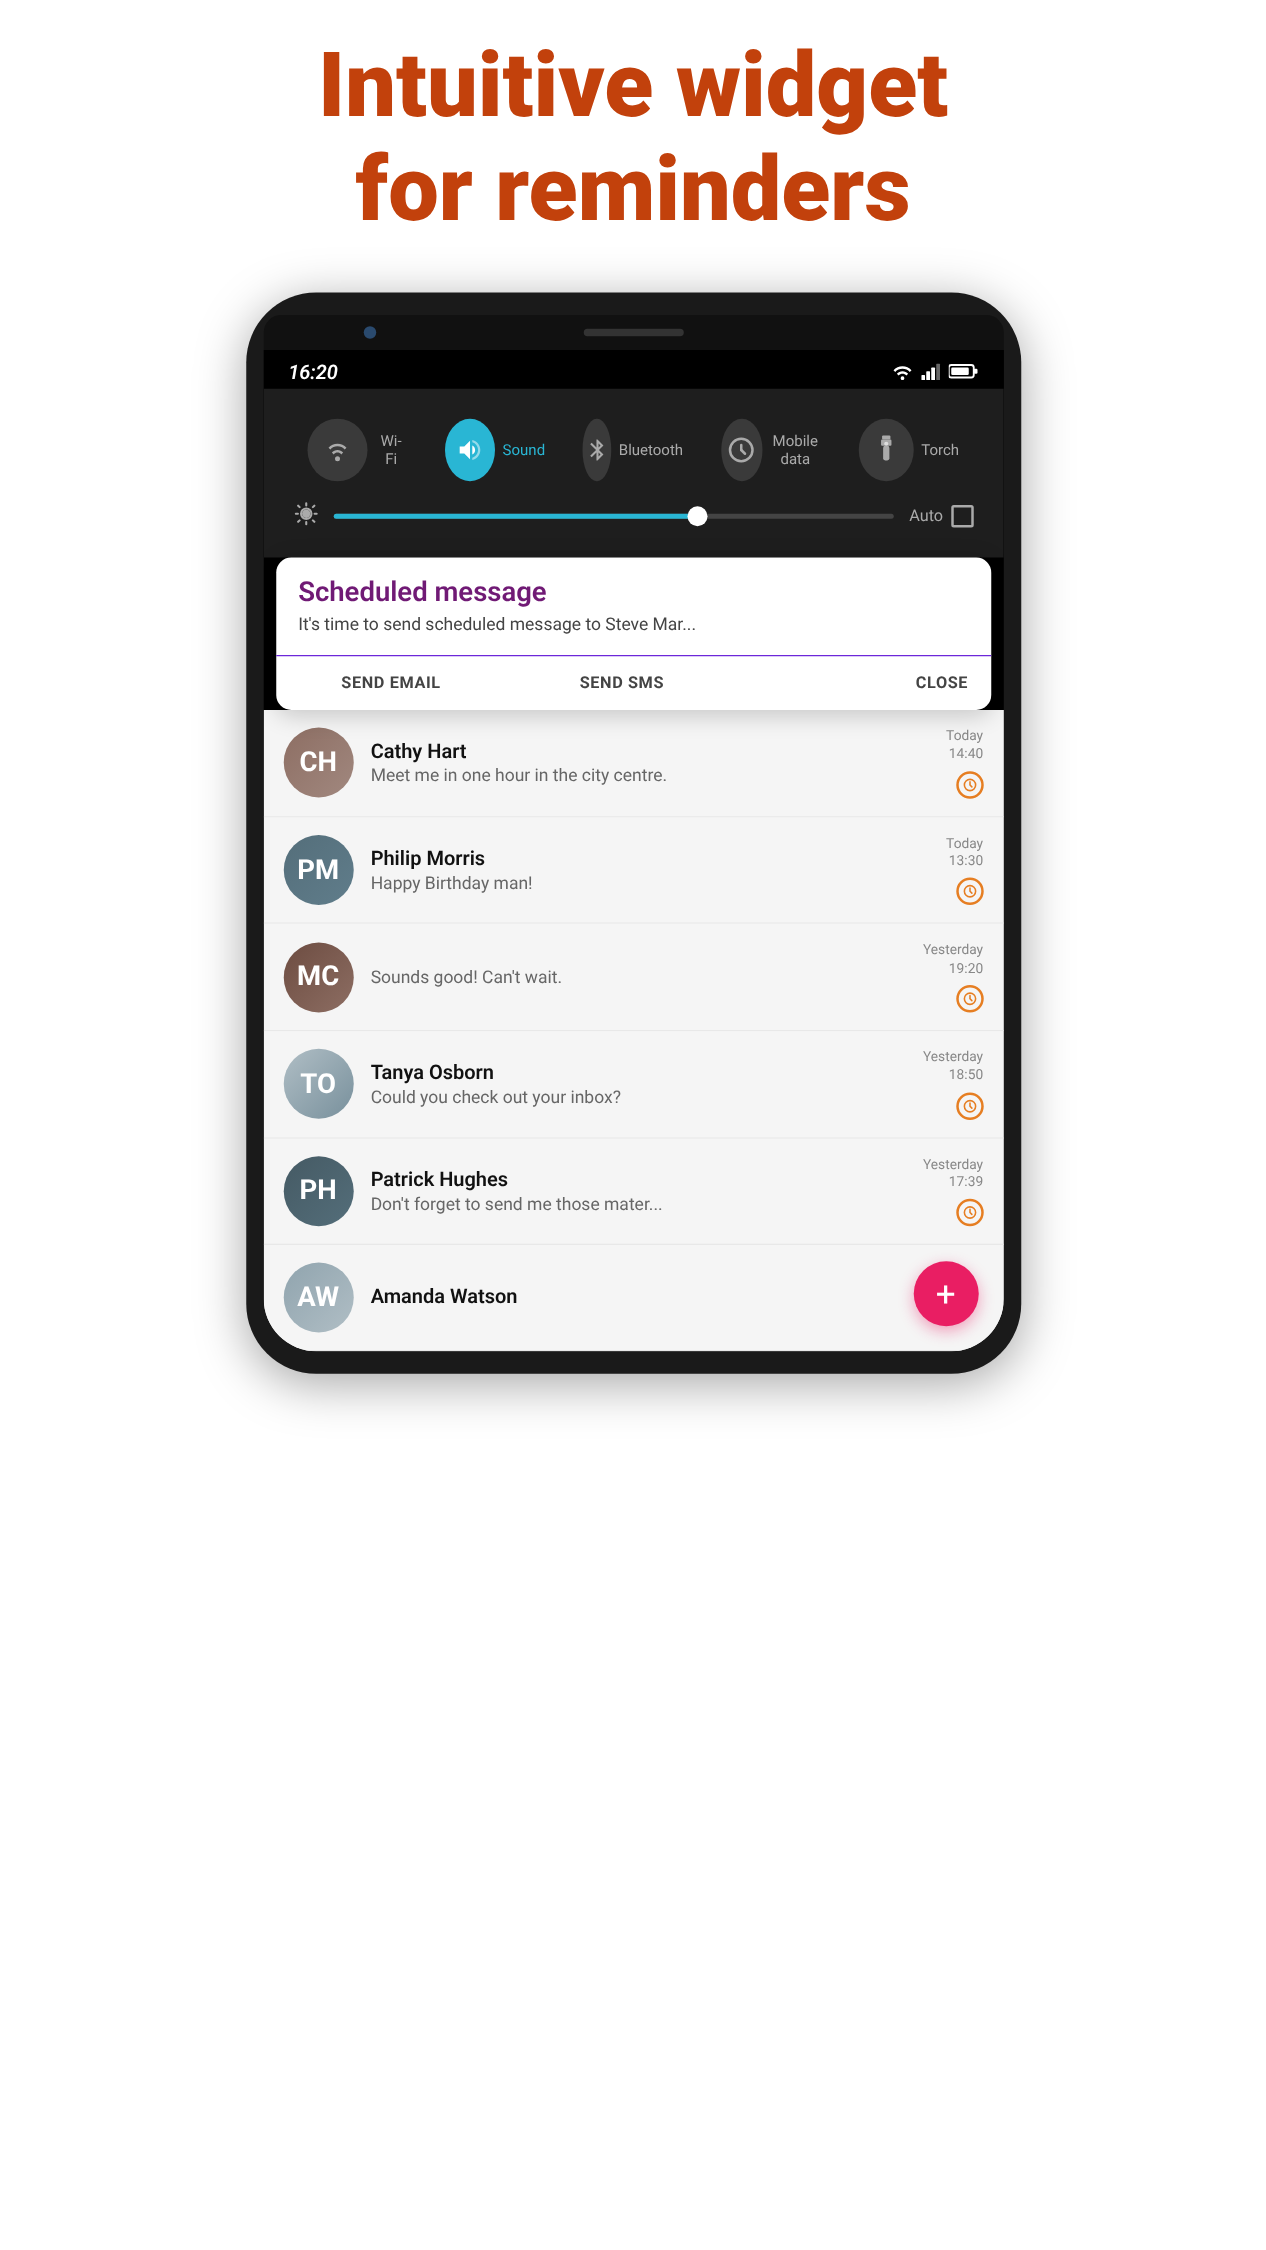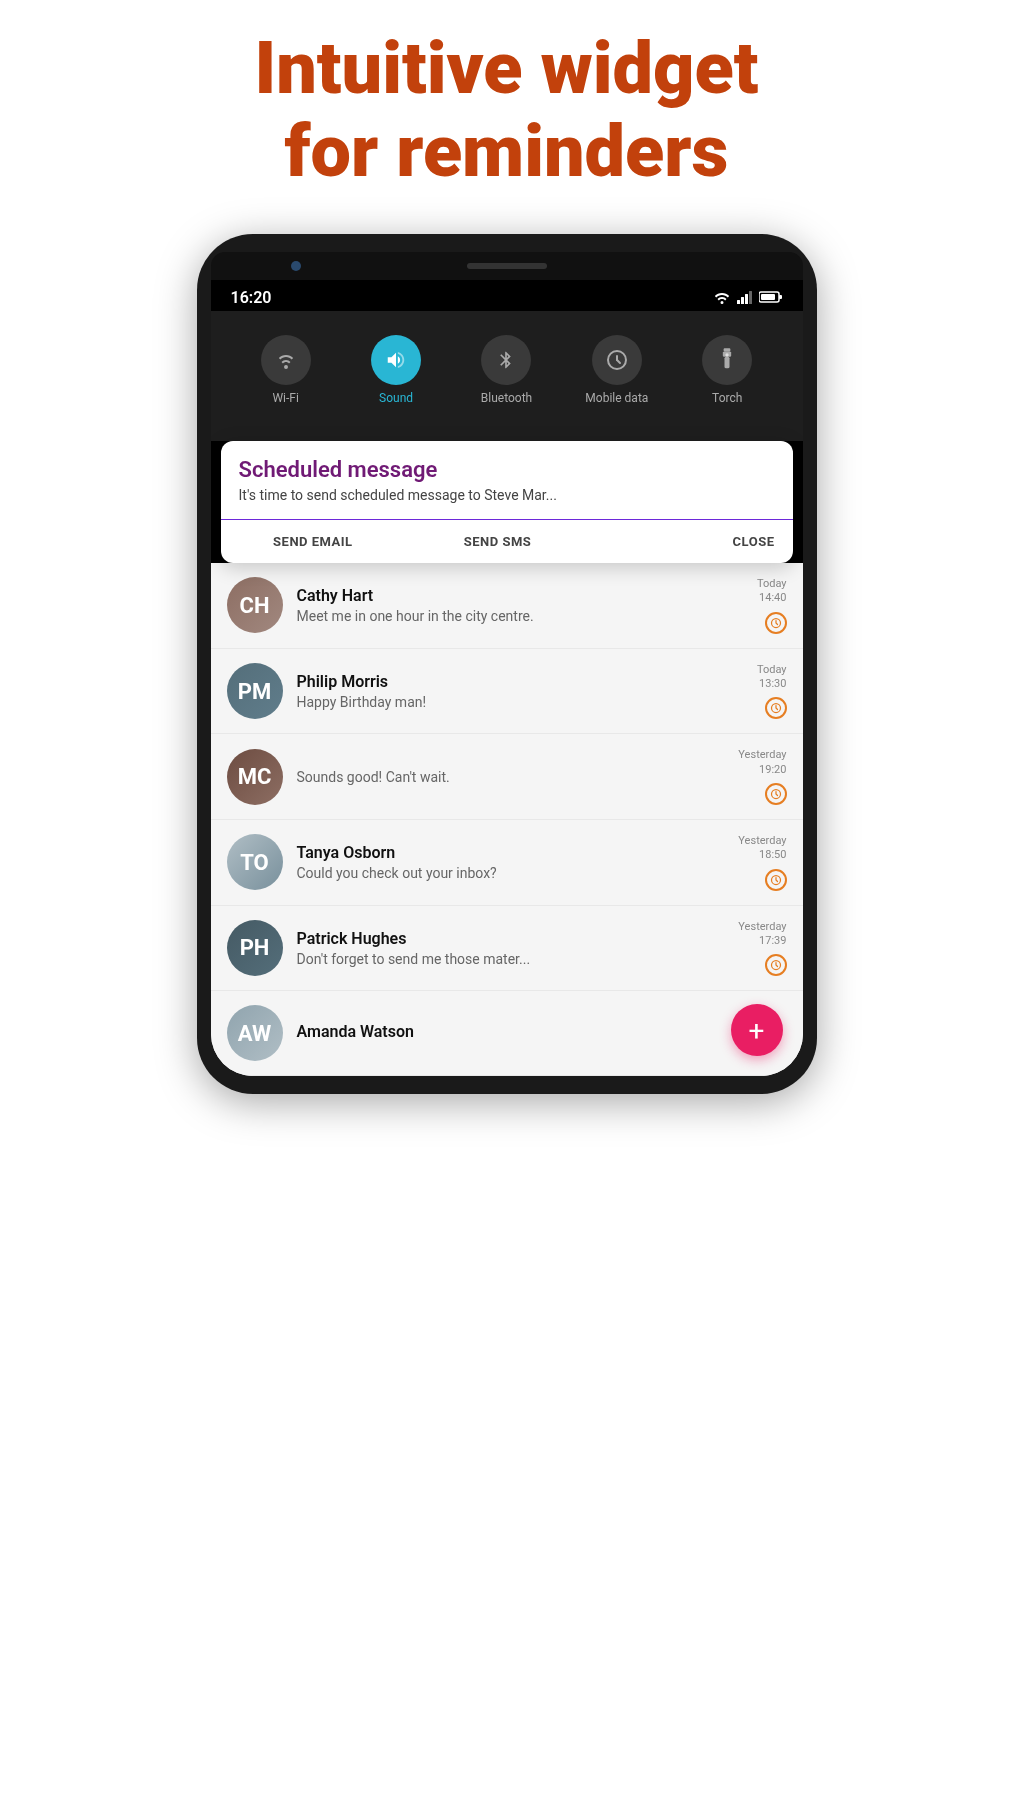--- a/index.html
+++ b/index.html
@@ -76,38 +76,39 @@
     
     .status-bar {
       background: #000;
       padding: 8px 20px 4px;
       display: flex;
       justify-content: space-between;
       align-items: center;
       color: #fff;
       font-size: 16px;
       font-weight: 600;
+      font-style: italic;
     }
     .status-time { font-size: 16px; font-weight: 600; }
     .status-icons { display: flex; align-items: center; gap: 6px; }
 
     
     .quick-settings {
       background: #1e1e1e;
       padding: 16px 20px 20px;
     }
     .quick-icons-row {
       display: flex;
       justify-content: space-around;
       align-items: flex-start;
       padding: 8px 0 16px;
     }
     .quick-icon-item {
       display: flex;
-      flex-direction: column;
+      flex-direction: row;
       align-items: center;
       gap: 6px;
       width: 80px;
     }
     .quick-icon-circle {
       width: 50px;
       height: 50px;
       border-radius: 50%;
       display: flex;
       align-items: center;
@@ -417,20 +418,36 @@
       <rect x="8" y="0" width="8" height="4" rx="1"></rect>
       <rect x="7" y="4" width="10" height="6" rx="1"></rect>
       <rect x="9" y="10" width="6" height="14" rx="2"></rect>
       <circle cx="12" cy="8" r="2" fill="white" opacity="0.6"></circle>
     </svg>
               </div>
               <span class="quick-icon-label ">Torch</span>
             </div>
           </div>
 
+        <div class="brightness-row">
+          <span class="brightness-icon">
+            <svg width="20" height="20" viewBox="0 0 24 24" fill="#aaa">
+              <path d="M12 7a5 5 0 100 10A5 5 0 0012 7zm0-5v2M12 20v2M4.22 4.22l1.42 1.42M18.36 18.36l1.42 1.42M2 12h2M20 12h2M4.22 19.78l1.42-1.42M18.36 5.64l1.42-1.42" stroke="#aaa" stroke-width="2" stroke-linecap="round" fill="none"></path>
+              <circle cx="12" cy="12" r="4" fill="#aaa"></circle>
+            </svg>
+          </span>
+          <div class="brightness-slider">
+            <div class="brightness-fill"></div>
+            <div class="brightness-thumb"></div>
+          </div>
+          <div class="brightness-auto">
+            <span>Auto</span>
+            <div class="brightness-checkbox"></div>
+          </div>
+        </div>
       </div>
 
       <div class="notification-card">
         <div class="notification-title">Scheduled message</div>
         <div class="notification-body">It's time to send scheduled message to Steve Mar...</div>
         <div class="notification-actions">
           <div class="notification-action">SEND EMAIL</div>
           <div class="notification-action">SEND SMS</div>
           <div class="notification-action close">CLOSE</div>
         </div>

